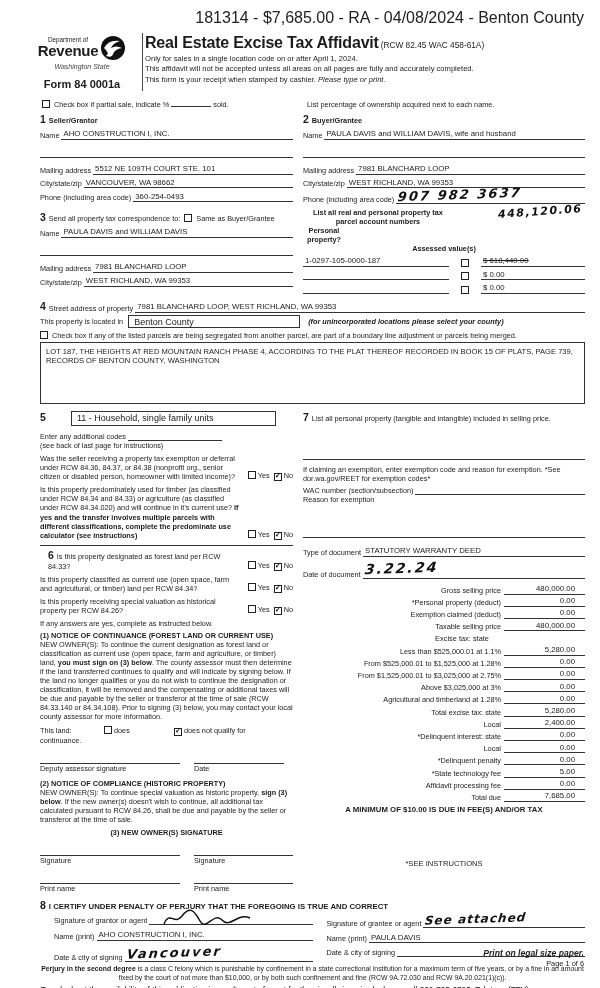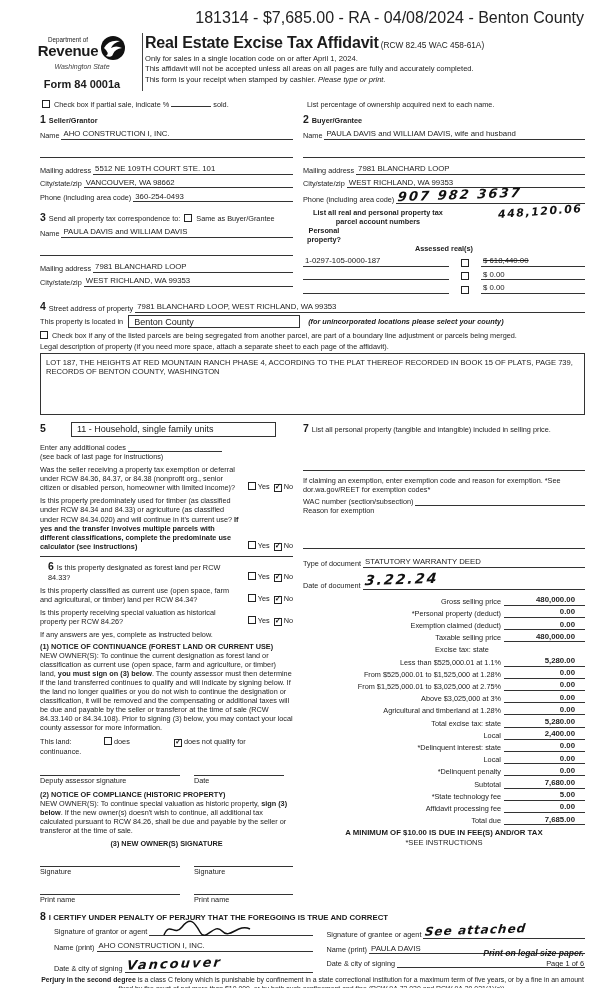--- a/index.html
+++ b/index.html
@@ -60,24 +60,24 @@
   .yn{position:absolute;right:0;bottom:0;white-space:nowrap;}
   .hr{border-bottom:1px solid #333;margin:5px 0 3px 0;}
   .classbox{border:1px solid #333;font-size:9px;padding:1px 5px;display:inline-block;width:205px;box-sizing:border-box;}
   .sigpair{display:flex;margin-top:10px;}
   .sigpair .c1{width:140px;margin-right:14px;}
   .sigpair .c2{flex:1;}
   .sigline{border-bottom:1px solid #333;height:8px;}
   
   .tax-row{display:flex;align-items:flex-end;height:12.2px;}
   .tax-label{width:198px;flex:none;text-align:right;white-space:nowrap;}
-  .tax-value{flex:1;border-bottom:1px solid #333;text-align:right;padding-right:10px;margin-left:3px;font-weight:bold;}
+  .tax-value{flex:1;border-bottom:1px solid #333;text-align:right;padding-right:10px;margin-left:3px;}
   .tax-header{width:198px;text-align:center;padding-left:60px;font-size:7.4px;}
   .minimum{font-weight:bold;font-size:7.8px;text-align:center;margin-top:3px;}
-  .seeinstr{font-size:7.6px;text-align:center;}
+  .seeinstr{font-size:7.6px;text-align:center;margin-top:44px;}
   
   .s8{margin-top:6px;}
   .s8head{font-weight:bold;font-size:7.8px;}
   .s8cols{display:flex;}
   .s8col{flex:1;padding-left:14px;position:relative;}
   .s8row{display:flex;align-items:flex-end;margin-top:4.5px;}
   .s8row .lab{white-space:nowrap;padding-right:2px;}
   .s8row .fv{flex:1;border-bottom:1px solid #333;padding:0 2px;min-height:8px;}
   .scribble{position:absolute;pointer-events:none;}
   
@@ -196,21 +196,21 @@
         </div>
         <div class="fieldrow">
           <span class="lab">Phone (including area code)</span>
           <span class="fv"><span class="hand" style="font-size:13px;letter-spacing:2px;margin-top:-6px;">907 982 3637</span></span>
         </div>
 
         <div class="ptable">
           <div class="phead">
             <div class="ph1">List all real and personal property tax parcel account numbers</div>
             <div class="ph2">Personal property?</div>
-            <div class="ph3">Assessed real(s)</div>
+            <div class="ph3">Assessed value(s)</div>
           </div>
           <span class="hand assessed-hand">448,120.06</span>
           <div id="parcel-rows">
               <div class="parcel-row">
                 <span class="parcel-num val">1-0297-105-0000-187</span>
                 <span class="cb"></span>
                 <span class="parcel-val val struck">$ 618,440.00</span>
               </div>
               <div class="parcel-row">
                 <span class="parcel-num val"></span>
@@ -235,21 +235,20 @@
       </div>
       <div style="margin-top:2px;display:flex;align-items:center;">
         <span>This property is located in</span>
         <span class="countybox" style="margin-left:5px;">Benton County</span>
         <span class="italic bold" style="margin-left:8px;">(for unincorporated locations please select your county)</span>
       </div>
       <div style="margin-top:3px;">
         <span class="cb" style="margin-left:0;"></span>
         <span>Check box if any of the listed parcels are being segregated from another parcel, are part of a boundary line adjustment or parcels being merged.</span>
       </div>
-      <div style="margin-top:2px;">Legal description of property (if you need more space, attach a separate sheet to each page of the affidavit).</div>
       <div class="legalbox">LOT 187, THE HEIGHTS AT RED MOUNTAIN RANCH PHASE 4, ACCORDING TO THE PLAT THEREOF RECORDED IN BOOK 15 OF PLATS, PAGE 739, RECORDS OF BENTON COUNTY, WASHINGTON</div>
     </div>
 
     <div class="cols" style="margin-top:7px;">
       <div class="lcol">
 
         <div style="display:flex;align-items:flex-start;">
           <span class="secnum" style="width:28px;">5</span>
           <span class="classbox">11 - Household, single family units</span>
         </div>
@@ -424,24 +423,20 @@
               <span class="tax-label">*Delinquent interest: state</span>
               <span class="tax-value val">0.00</span>
             </div>
             <div class="tax-row">
               <span class="tax-label">Local</span>
               <span class="tax-value val">0.00</span>
             </div>
             <div class="tax-row">
               <span class="tax-label">*Delinquent penalty</span>
               <span class="tax-value val">0.00</span>
-            </div>
-            <div class="tax-row">
-              <span class="tax-label">Subtotal</span>
-              <span class="tax-value val">7,680.00</span>
             </div>
             <div class="tax-row">
               <span class="tax-label">*State technology fee</span>
               <span class="tax-value val">5.00</span>
             </div>
             <div class="tax-row">
               <span class="tax-label">Affidavit processing fee</span>
               <span class="tax-value val">0.00</span>
             </div>
             <div class="tax-row">

